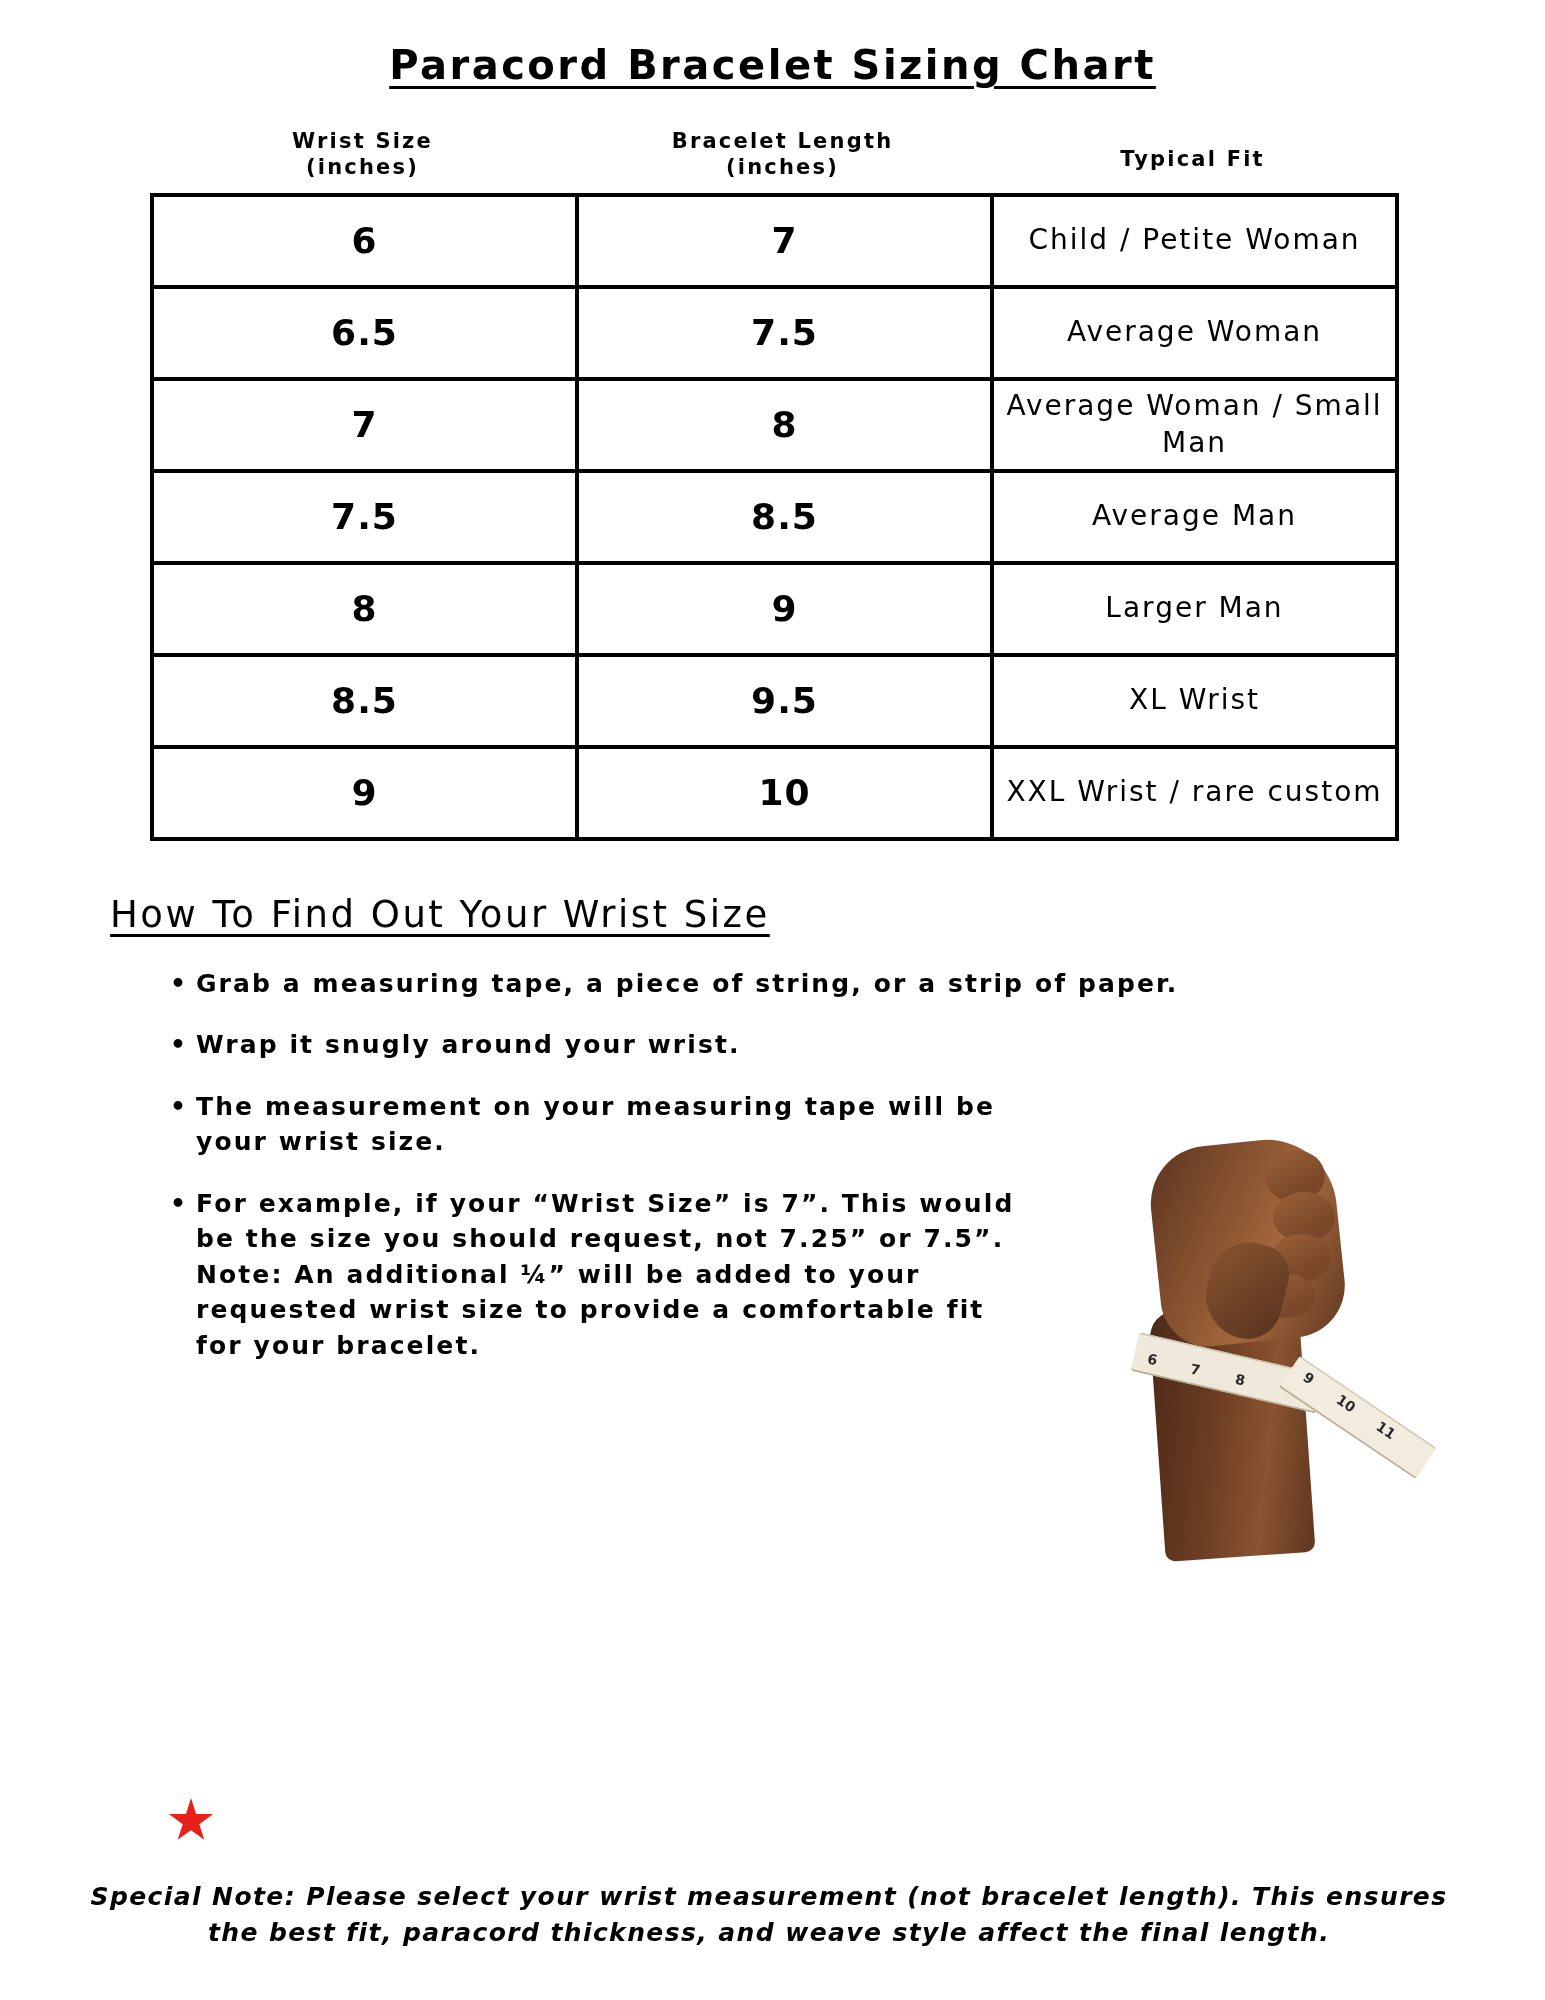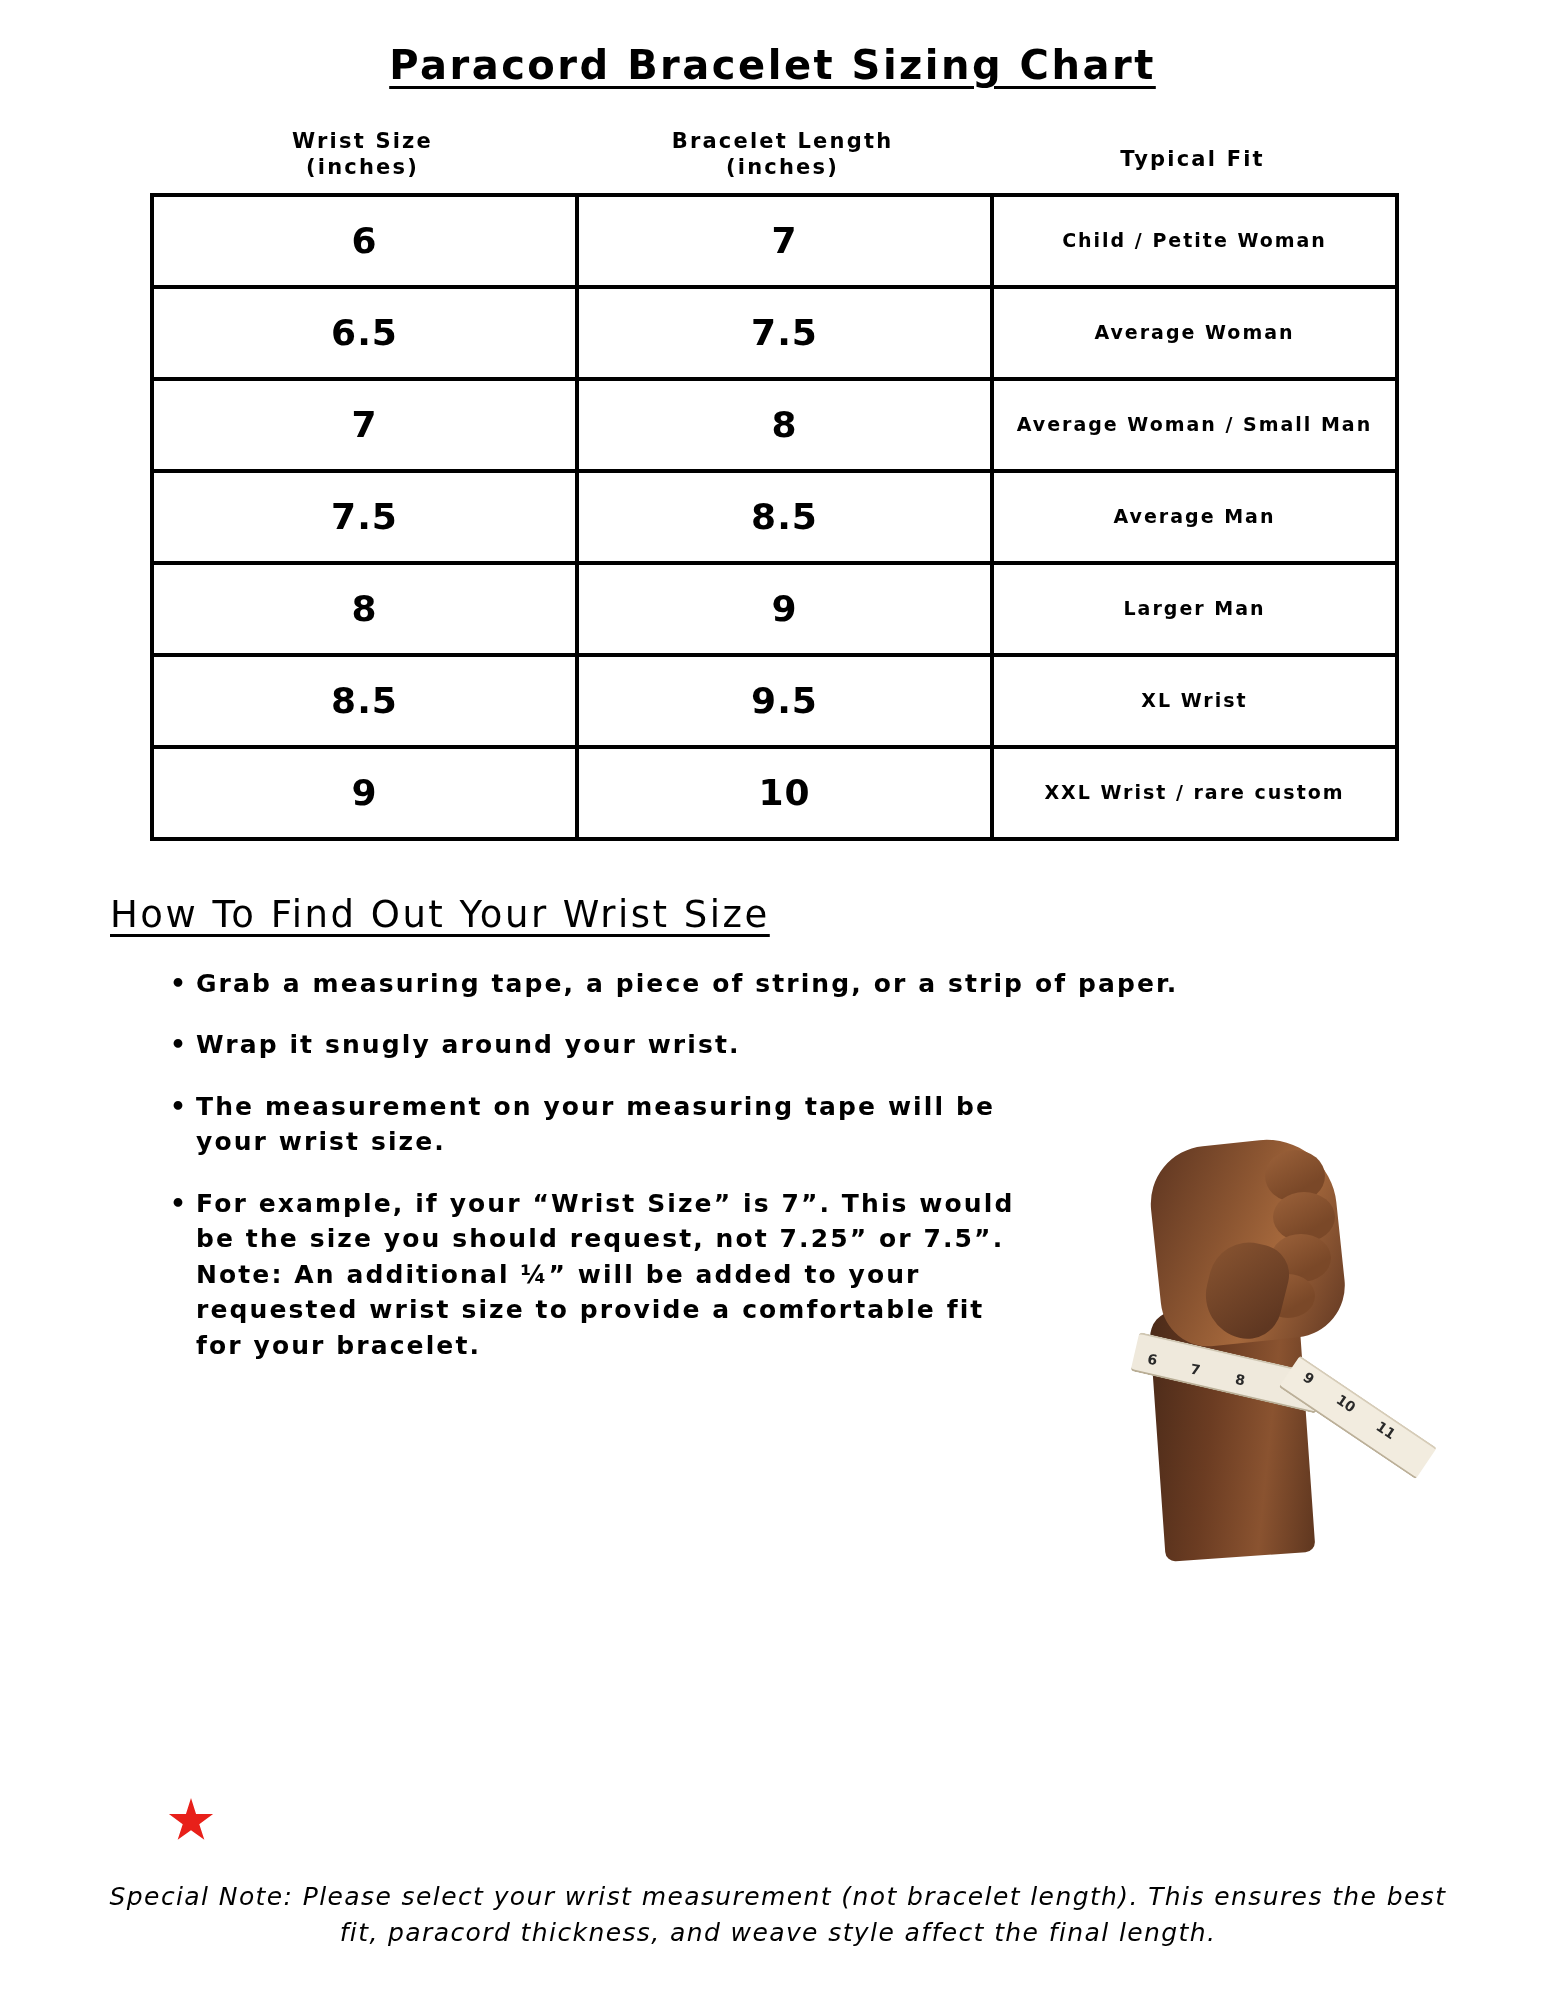--- a/index.html
+++ b/index.html
@@ -71,22 +71,22 @@
     vertical-align: middle;
     padding: 0;
     height: 88px;
   }
   td.size-cell, td.len-cell {
     font-size: 36px;
     font-weight: bold;
     letter-spacing: 1px;
   }
   td.fit-cell {
-    font-size: 19px;
-    font-weight: bold;
+    font-size: 28px;
+    font-weight: normal;
     letter-spacing: 2px;
     line-height: 1.3;
   }
   col.c1 { width: 425px; }
   col.c2 { width: 415px; }
   col.c3 { width: 405px; }
 
   
   .section-title {
     text-align: left;
@@ -237,26 +237,26 @@
     height: 48px;
   }
   .star {
     width: 46px;
     height: 46px;
     background: #e8201a;
     clip-path: polygon(50% 0%, 61% 35%, 98% 35%, 68% 57%, 79% 91%, 50% 70%, 21% 91%, 32% 57%, 2% 35%, 39% 35%);
   }
   .special-note {
     position: absolute;
-    left: 93px;
+    left: 84px;
     top: 1812px;
     width: 1370px;
     text-align: center;
     font-size: 25px;
-    font-weight: normal;
+    font-weight: bold;
     font-style: italic;
     letter-spacing: 1.4px;
     line-height: 1.45;
   }
 </style>
 </head>
 <body>
 
 <div class="page">
 

